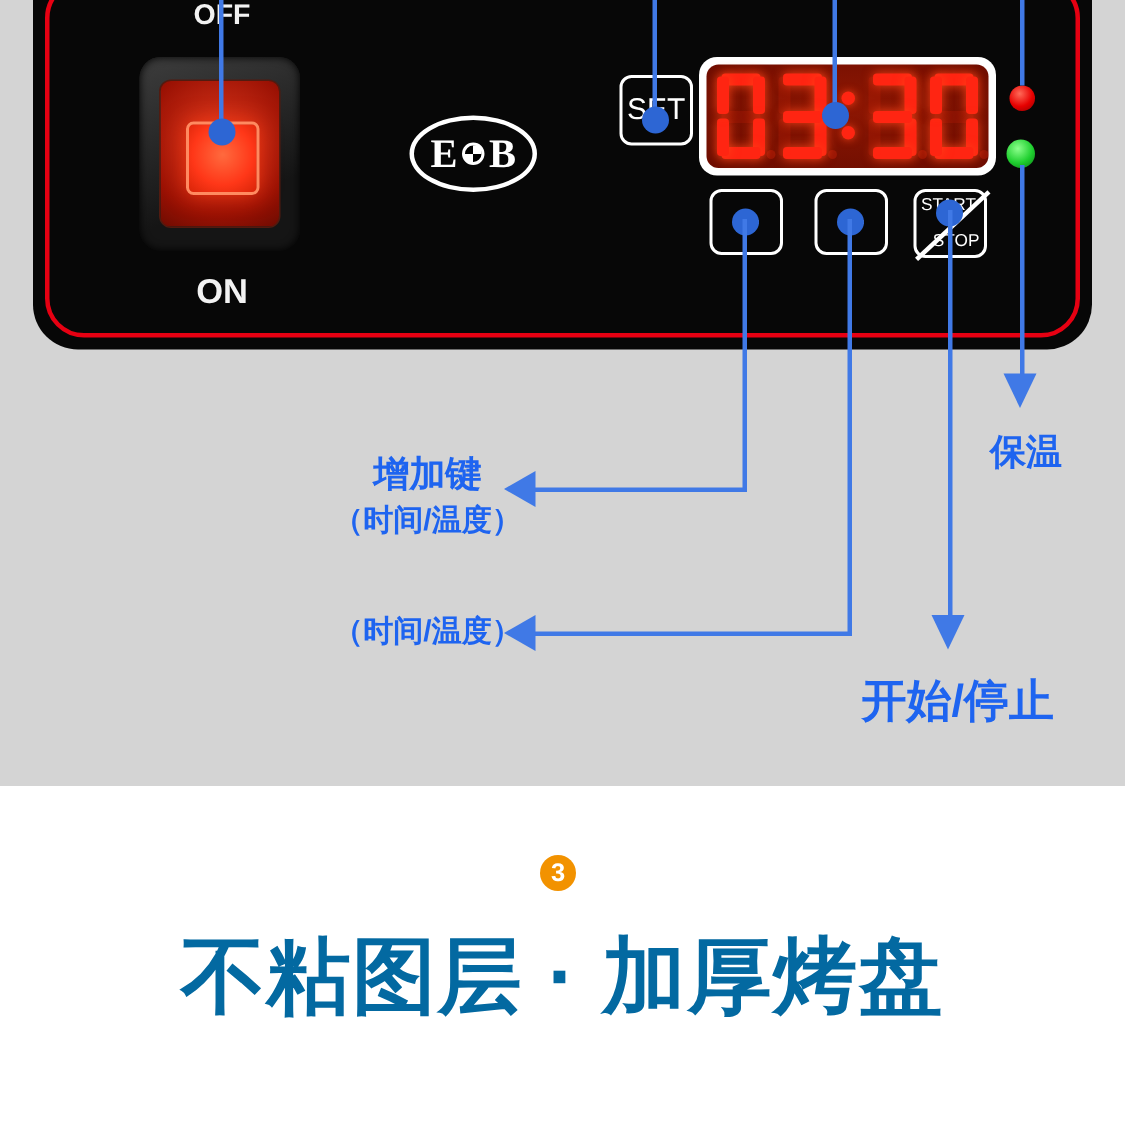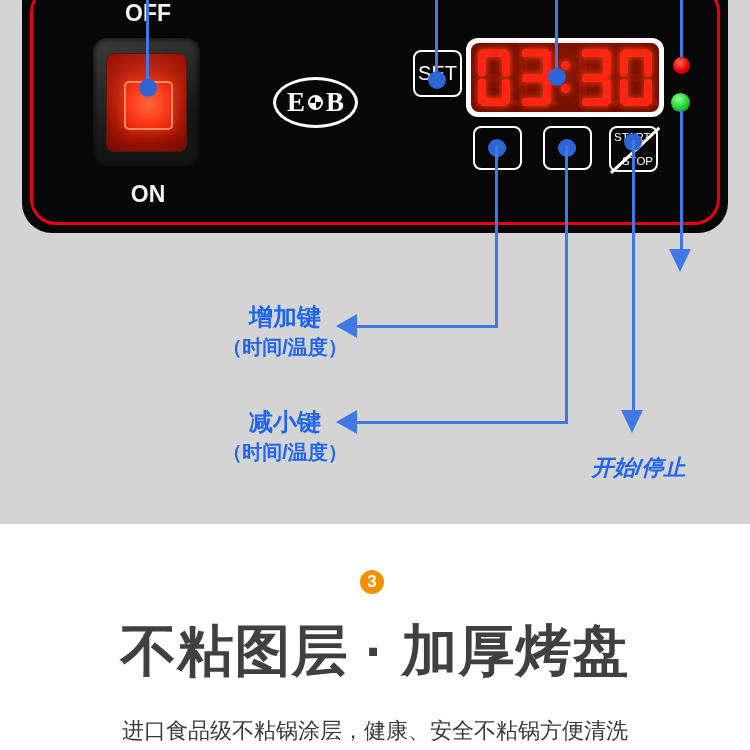--- a/index.html
+++ b/index.html
@@ -4,21 +4,21 @@
 <style>
   html,body{margin:0;padding:0;background:#888;}
   .page{position:relative;width:750px;height:750px;background:#d4d4d4;overflow:hidden;
         font-family:"Liberation Sans","DejaVu Sans",sans-serif;}
   
   .panel{position:absolute;left:22px;top:0;width:706px;height:233px;background:#070707;
          border-radius:0 0 30px 30px;}
   .panel-red-border{position:absolute;left:8px;right:8px;top:-14px;bottom:8px;
          border:3px solid #e60012;border-radius:26px;pointer-events:none;}
   .wlabel{position:absolute;color:#f2f2f2;text-align:center;}
-  .off-label{left:96px;top:0;width:60px;font-size:23px;font-weight:bold;}
+  .off-label{left:96px;top:0;width:60px;font-size:19px;font-weight:bold;}
   .on-label{left:96px;top:181px;width:60px;font-size:23px;font-weight:bold;}
   .switch-bezel{position:absolute;left:71px;top:38px;width:107px;height:129px;border-radius:14px;
          background:linear-gradient(160deg,#3d3d3d,#151515 70%);box-shadow:inset 0 0 6px #000;}
   .switch-rocker{position:absolute;left:13px;top:15px;right:13px;bottom:15px;border-radius:8px;
          background:radial-gradient(circle at 50% 40%,#e03a1e,#9c1204 70%,#6e0b01);
          border:1px solid #521b10;}
   .switch-glow{position:absolute;left:21%;top:28%;width:58%;height:46%;border-radius:5px;
          background:radial-gradient(circle at 50% 45%,#ff6a3e,#ff3718 60%,#d82408);
          border:2px solid #ff8a60;box-shadow:0 0 14px rgba(255,60,20,.8);}
   .logo-oval{position:absolute;left:251px;top:77px;width:79px;height:45px;border:3px solid #fff;
@@ -72,27 +72,27 @@
   .arrow-left{position:absolute;width:0;height:0;border-top:12.5px solid transparent;
         border-bottom:12.5px solid transparent;border-right:21px solid #4079e6;}
   .arrow-down{position:absolute;width:0;height:0;border-left:11.5px solid transparent;
         border-right:11.5px solid transparent;border-top:23px solid #4079e6;}
   .blabel{position:absolute;color:#1e64f0;font-weight:bold;text-align:center;line-height:31px;}
   .blabel .l1{font-size:24px;}
   .blabel .l2{font-size:20px;}
   .inc-label{left:175px;top:301px;width:220px;}
   .dec-label{left:175px;top:406px;width:220px;}
   .warm-label{left:625px;top:286px;width:118px;}
-  .ss-label{left:556px;top:452px;width:165px;font-size:22px;font-style:italic;}
+  .ss-label{left:556px;top:452px;width:165px;font-size:30px;}
   
   .bottom{position:absolute;left:0;top:524px;width:750px;height:226px;background:#ffffff;}
   .badge{position:absolute;left:360px;top:570px;width:24px;height:24px;border-radius:50%;
         background:#f29200;color:#fff;font-size:17px;font-weight:bold;display:flex;
         align-items:center;justify-content:center;}
-  .sec-title{position:absolute;left:0;top:621px;width:750px;text-align:center;color:#404040;
+  .sec-title{position:absolute;left:0;top:621px;width:750px;text-align:center;color:#0369a1;
         font-size:56px;font-weight:bold;letter-spacing:1px;line-height:60px;}
   .sec-sub{position:absolute;left:0;top:716px;width:750px;text-align:center;color:#3a3a3a;
         font-size:22px;line-height:30px;}
 </style>
 </head>
 <body>
 
 <div class="page">
 
   <div class="panel">
@@ -193,31 +193,30 @@
   <div class="arrow-left" style="left:336px;top:314px;"></div>
   <div class="blabel inc-label">
     <div class="l1">增加键</div>
     <div class="l2">（时间/温度）</div>
   </div>
 
   <div class="vline" style="left:565px;top:146px;height:278px;"></div>
   <div class="hline" style="left:350px;top:421px;width:217px;"></div>
   <div class="arrow-left" style="left:336px;top:410px;"></div>
   <div class="blabel dec-label">
-    <div class="l1">减小键</div>
     <div class="l2">（时间/温度）</div>
   </div>
 
   <div class="vline" style="left:632px;top:140px;height:272px;"></div>
   <div class="arrow-down" style="left:621px;top:410px;"></div>
   <div class="blabel ss-label">开始/停止</div>
 
   <div class="vline" style="left:680px;top:110px;height:141px;"></div>
   <div class="arrow-down" style="left:669px;top:249px;"></div>
   <div class="blabel warm-label">
+    <div class="l1">保温</div>
   </div>
 
   <div class="bottom"></div>
   <div class="badge">3</div>
   <div class="sec-title">不粘图层 · 加厚烤盘</div>
-  <div class="sec-sub">进口食品级不粘锅涂层，健康、安全不粘锅方便清洗</div>
 
 </div>
 
 </body></html>

